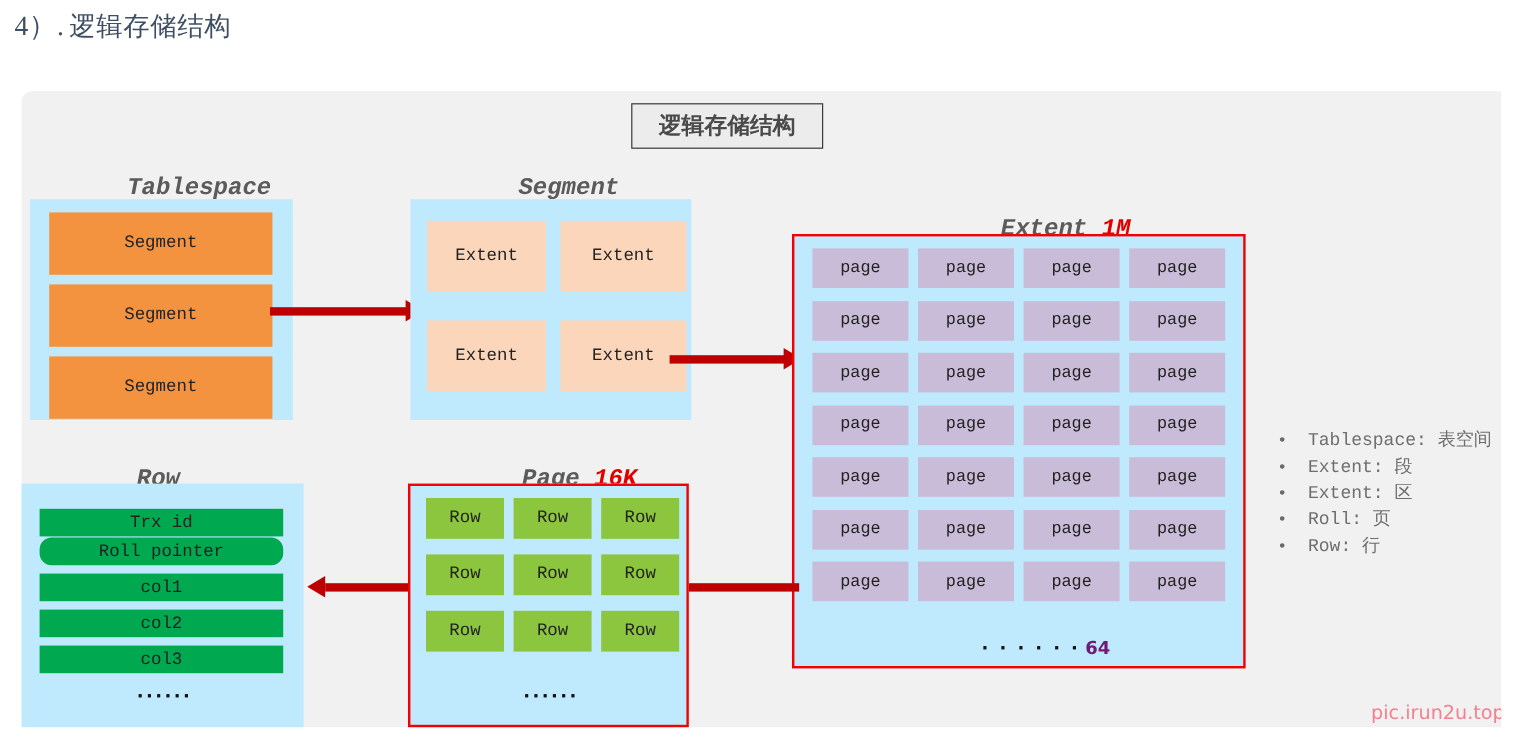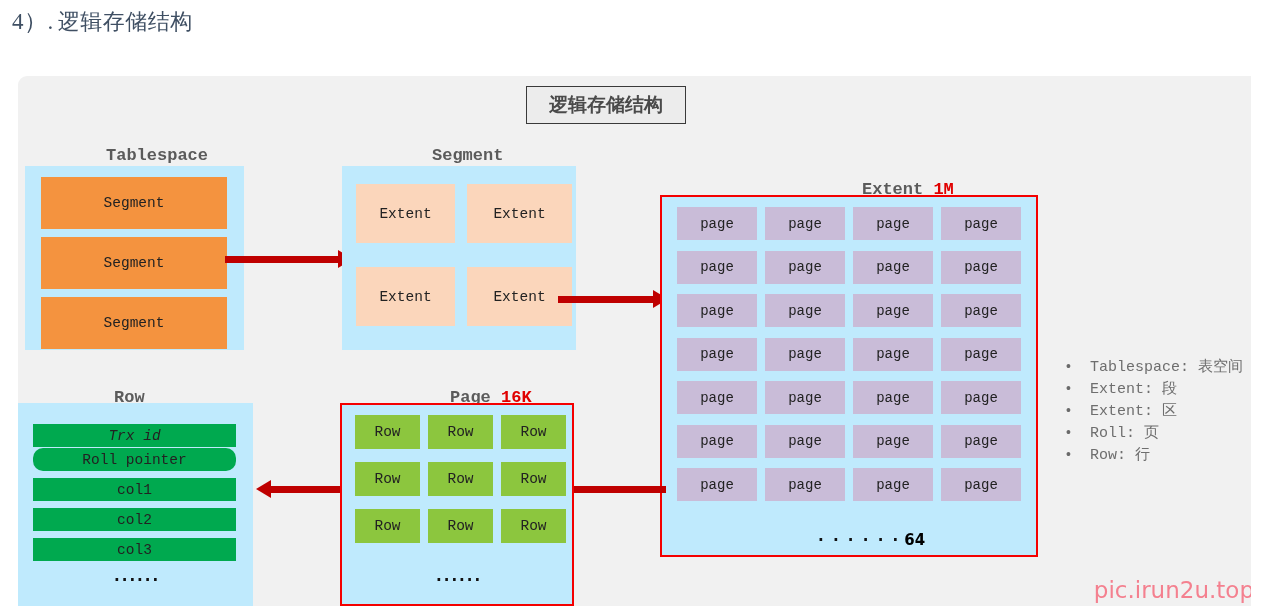--- a/index.html
+++ b/index.html
@@ -57,23 +57,24 @@
     font-size: 19px;
     color: #4a4a4a;
     box-sizing: border-box;
   }
 
   
   .caption {
     position: absolute;
     font-family: "Liberation Mono", monospace;
     font-weight: bold;
-    font-size: 17px;
+    font-size: 20px;
     color: #5b5b5b;
     white-space: nowrap;
+    font-style: italic;
   }
   .caption .hl { color: #e00000; }
 
   
   .cyanbox {
     position: absolute;
     background: #bfeafd;
     box-sizing: border-box;
   }
   .cyanbox.redborder { border: 2px solid #f40000; background: #bfeafd; }
@@ -95,21 +96,21 @@
 
   .dots {
     position: absolute;
     font-family: "DejaVu Sans", sans-serif;
     font-weight: bold;
     font-size: 15px;
     color: #111111;
     letter-spacing: 2px;
     white-space: nowrap;
   }
-  .dots .hl { color: #000000; letter-spacing: 0; margin-left: 4px; }
+  .dots .hl { color: #701a75; letter-spacing: 0; margin-left: 4px; }
 
   
   .arrow { position: absolute; }
   .arrow .shaft {
     position: absolute;
     background: #bf0000;
     height: 7px; top: 6px;
   }
   .arrow .head {
     position: absolute; top: 0;
@@ -144,21 +145,21 @@
     font-size: 15px;
     color: #6e6e6e;
   }
   .legend-text .cn { font-family: "DejaVu Sans", sans-serif; }
 
   
   #watermark {
     position: absolute;
     right: 6px; bottom: 3px;
     font-family: "DejaVu Sans", sans-serif;
-    font-size: 23px;
+    font-size: 16px;
     color: #f4808f;
     white-space: nowrap;
   }
 </style>
 </head>
 <body>
 
 <div id="page">
 
   <div id="heading">
@@ -205,21 +206,21 @@
     </div>
     <div class="cell extent" style="left:449px; top:191px; width:105px; height:59px;">
       <span>Extent</span>
     </div>
 
     <div class="arrow right" style="left:540px; top:214px; width:110px; height:19px;">
       <div class="shaft" style="left:0; width:97px;"></div>
       <div class="head"></div>
     </div>
 
-    <div class="caption" id="extent-caption" style="left:844px; top:104px;">
+    <div class="caption" id="extent-caption" style="left:816px; top:104px;">
       <span>Extent</span>
       <span class="hl">1M</span>
     </div>
     <div class="cyanbox redborder" id="extent-box" style="left:642px; top:119px; width:378px; height:362px;"></div>
     <div id="extent-grid">
         <div class="cell page" style="left: 659px; top: 131px; width: 80px; height: 33px;">
           <span>page</span>
         </div>
         <div class="cell page" style="left: 747px; top: 131px; width: 80px; height: 33px;">
           <span>page</span>
@@ -305,21 +306,21 @@
       </div>
     <div class="dots" id="extent-footer" style="left:800px; top:455px;">
       <span>· · · · · ·</span><span class="hl">64</span>
     </div>
 
     <div class="arrow left" style="left:238px; top:404px; width:410px; height:19px;">
       <div class="shaft" style="right:0; left:15px;"></div>
       <div class="head"></div>
     </div>
 
-    <div class="caption" id="page-caption" style="left:432px; top:312px;">
+    <div class="caption" id="page-caption" style="left:417px; top:312px;">
       <span>Page</span>
       <span class="hl">16K</span>
     </div>
     <div class="cyanbox redborder" id="page-box" style="left:322px; top:327px; width:234px; height:203px;"></div>
     <div id="page-grid">
         <div class="cell rowgreen" style="left: 337px; top: 339px; width: 65px; height: 34px;">
           <span>Row</span>
         </div>
         <div class="cell rowgreen" style="left: 410px; top: 339px; width: 65px; height: 34px;">
           <span>Row</span>
@@ -348,21 +349,21 @@
       </div>
     <div class="dots" id="page-footer" style="left:418px; top:495px;">
       <span>······</span>
     </div>
 
     <div class="caption" style="left:96px; top:312px;">
       <span>Row</span>
     </div>
     <div class="cyanbox" id="row-box" style="left:0px; top:327px; width:235px; height:203px;"></div>
     <div id="row-list">
-        <div class="cell rowdark" style="left: 15px; top: 348px; width: 203px; height: 23px; font-style: italic;">
+        <div class="cell rowdark" style="left: 15px; top: 348px; width: 203px; height: 23px;">
           <span>Trx id</span>
         </div>
         <div class="cell rowdark" style="left: 15px; top: 372px; width: 203px; height: 23px; border-radius: 10px;">
           <span>Roll pointer</span>
         </div>
         <div class="cell rowdark" style="left: 15px; top: 402px; width: 203px; height: 23px;">
           <span>col1</span>
         </div>
         <div class="cell rowdark" style="left: 15px; top: 432px; width: 203px; height: 23px;">
           <span>col2</span>

